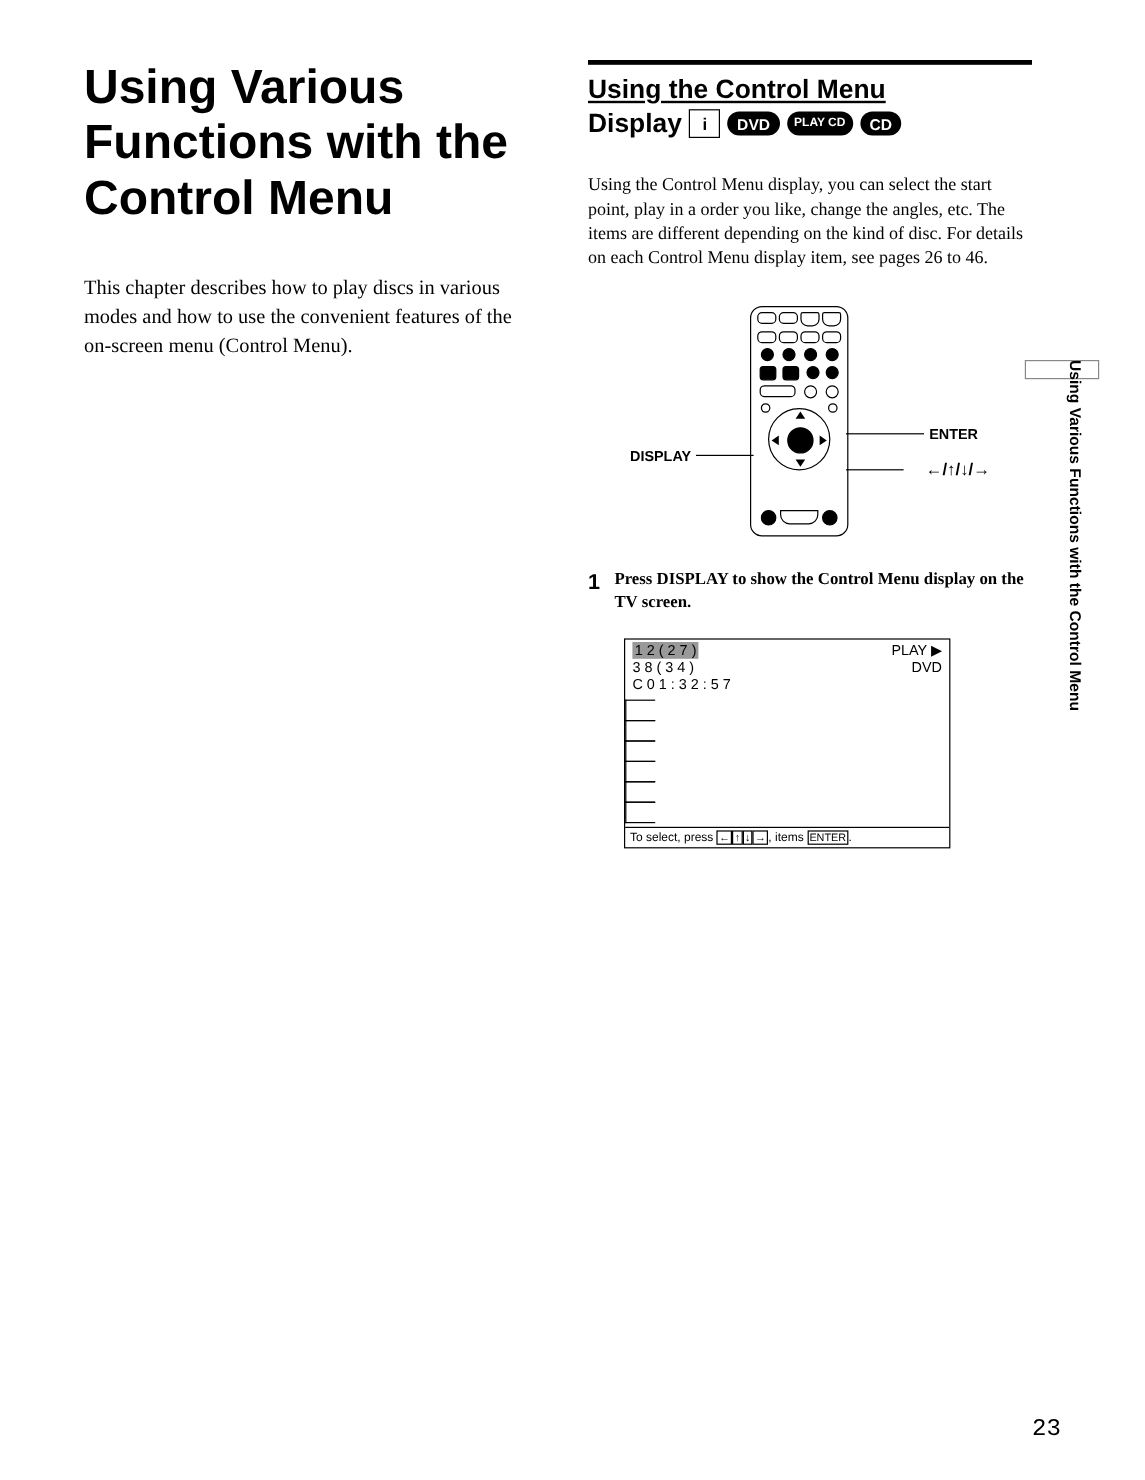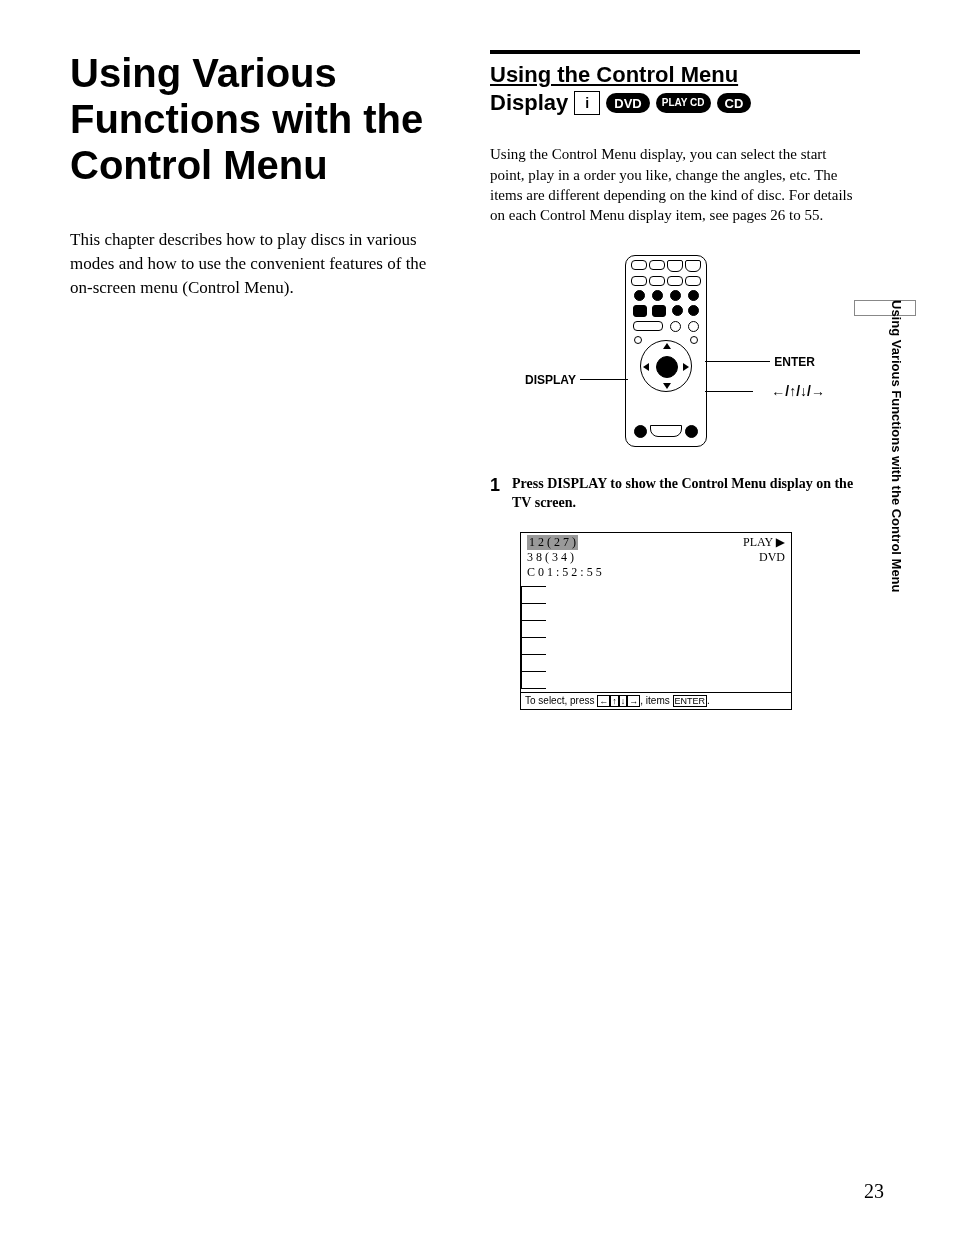--- a/index.html
+++ b/index.html
@@ -190,21 +190,21 @@
     font-weight: bold;
     line-height: 1.3;
   }
   .osd {
     margin: 20px 0 0 30px;
     width: 270px;
     border: 1.5px solid #000;
   }
   .osd-top {
     padding: 2px 6px;
-    font-family: Liberation Serif, serif;
+    font-family: Liberation Sans, sans-serif;
     font-size: 12px;
     display: flex;
     justify-content: space-between;
   }
   .osd-top .left-block { }
   .osd-hdr {
     background: #999;
     padding: 0 2px;
     display: inline-block;
   }
@@ -246,21 +246,21 @@
     right: 38px;
     top: 300px;
     width: 60px;
     height: 14px;
     border: 1px solid #888;
   }
   .page-num {
     position: absolute;
     bottom: 30px;
     right: 70px;
-    font-family: Liberation Serif, serif;
+    font-family: Liberation Mono, monospace;
     font-size: 20px;
   }
 </style>
 </head>
 <body>
 
 <div class="page">
   <div class="col-left">
     <h1 class="main-title">Using Various Functions with the Control Menu</h1>
     <p class="intro-text">This chapter describes how to play discs in various modes and how to use the convenient features of the on-screen menu (Control Menu).</p>
@@ -270,21 +270,21 @@
     <div class="section-rule"></div>
     <div class="section-title">Using the Control Menu</div>
     <div class="section-sub">
       <span>Display</span>
       <span class="badge-box">i</span>
       <span class="badge-pill">DVD</span>
       <span class="badge-pill small">PLAY CD</span>
       <span class="badge-pill">CD</span>
     </div>
 
-    <p class="body-text">Using the Control Menu display, you can select the start point, play in a order you like, change the angles, etc. The items are different depending on the kind of disc. For details on each Control Menu display item, see pages 26 to 55.</p>
+    <p class="body-text">Using the Control Menu display, you can select the start point, play in a order you like, change the angles, etc. The items are different depending on the kind of disc. For details on each Control Menu display item, see pages 26 to 46.</p>
 
     <div class="remote-figure">
       <div class="remote-body">
         <div class="remote-row">
             <span class="btn-oval"></span>
             <span class="btn-oval"></span>
             <span class="btn-oval" style="border-radius:2px 2px 6px 6px;height:10px;"></span>
             <span class="btn-oval" style="border-radius:2px 2px 6px 6px;height:10px;"></span>
           </div>
         <div class="remote-row">
@@ -339,21 +339,21 @@
     <div class="step">
       <div class="step-num">1</div>
       <div class="step-text">Press DISPLAY to show the Control Menu display on the TV screen.</div>
     </div>
 
     <div class="osd">
       <div class="osd-top">
         <div class="left-block">
           <div><span class="osd-hdr">1 2 ( 2 7 )</span></div>
           <div>3 8 ( 3 4 )</div>
-          <div>C  0 1 : 5 2 : 5 5</div>
+          <div>C  0 1 : 3 2 : 5 7</div>
         </div>
         <div style="text-align:right;">
           <div>PLAY ▶</div>
           <div>DVD</div>
         </div>
       </div>
       <div class="osd-rows">
         <div class="osd-row"></div>
         <div class="osd-row"></div>
         <div class="osd-row"></div>

